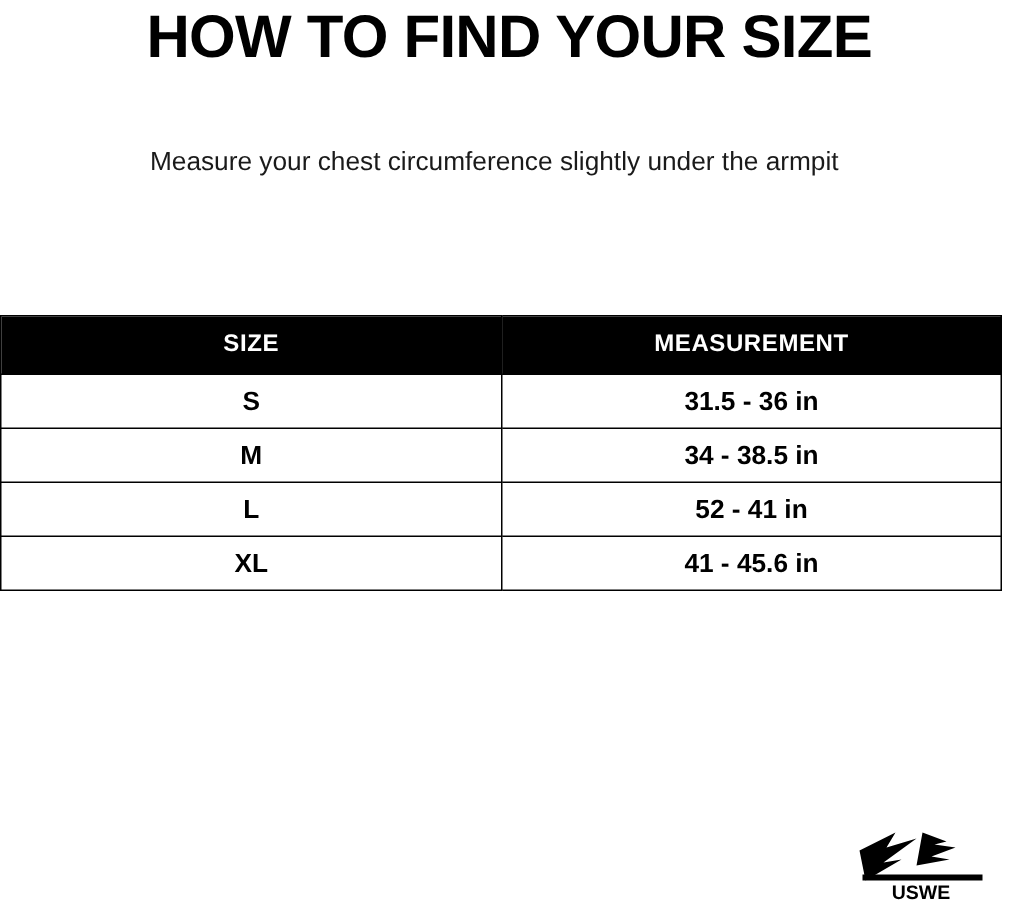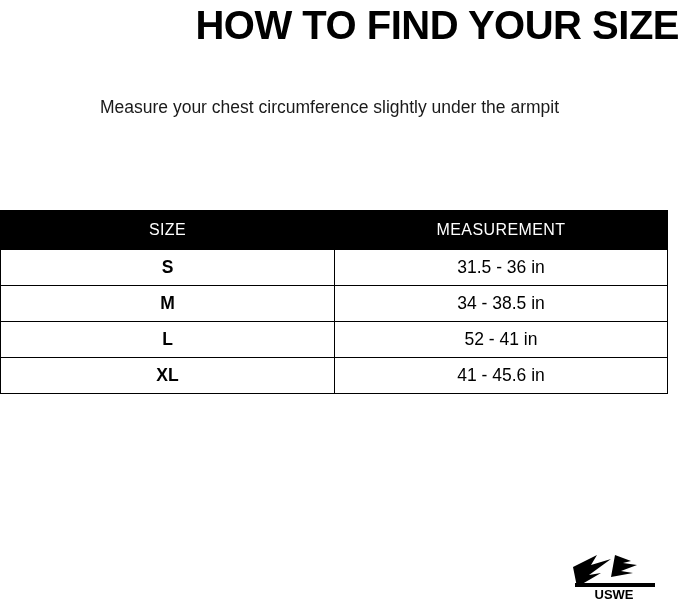--- a/index.html
+++ b/index.html
@@ -15,21 +15,21 @@
     position: relative;
     overflow: hidden;
   }
   .page {
     width: 679px;
     height: 609px;
     position: relative;
     box-sizing: border-box;
   }
   .title {
-    text-align: right;
+    text-align: center;
     font-size: 40px;
     font-weight: bold;
     letter-spacing: -0.5px;
     line-height: 1.05;
     margin: 0;
     padding-top: 4px;
     color: #000000;
   }
   .subtitle {
     text-align: center;
@@ -59,37 +59,37 @@
   table.size-table td {
     border: 1px solid #000000;
     text-align: center;
     font-size: 17px;
     padding: 7px 4px;
     height: 20px;
   }
   table.size-table thead th {
     background: #000000;
     color: #ffffff;
-    font-weight: normal;
+    font-weight: bold;
     font-size: 16px;
     letter-spacing: 0.4px;
     padding: 9px 4px;
     border: 1px solid #000000;
   }
   table.size-table tbody td {
     background: #ffffff;
     color: #000000;
     font-size: 17.5px;
   }
   table.size-table tbody td.size-col {
     font-weight: bold;
     width: 334px;
   }
   table.size-table tbody td.measure-col {
-    font-weight: normal;
+    font-weight: bold;
   }
   col.c1 { width: 334px; }
   col.c2 { width: 333px; }
   .logo {
     position: absolute;
     right: 22px;
     bottom: 8px;
     width: 86px;
     height: 48px;
   }

